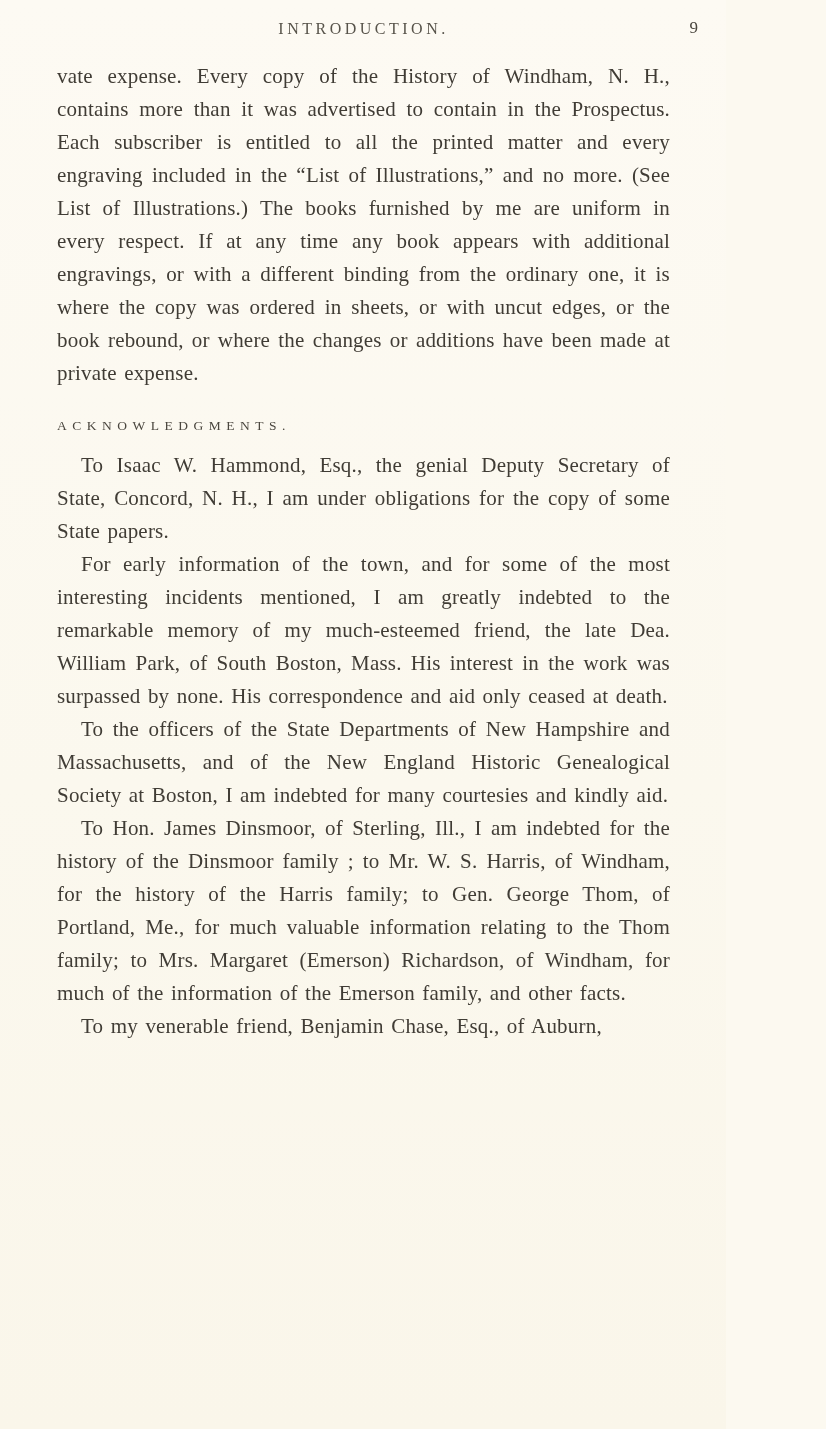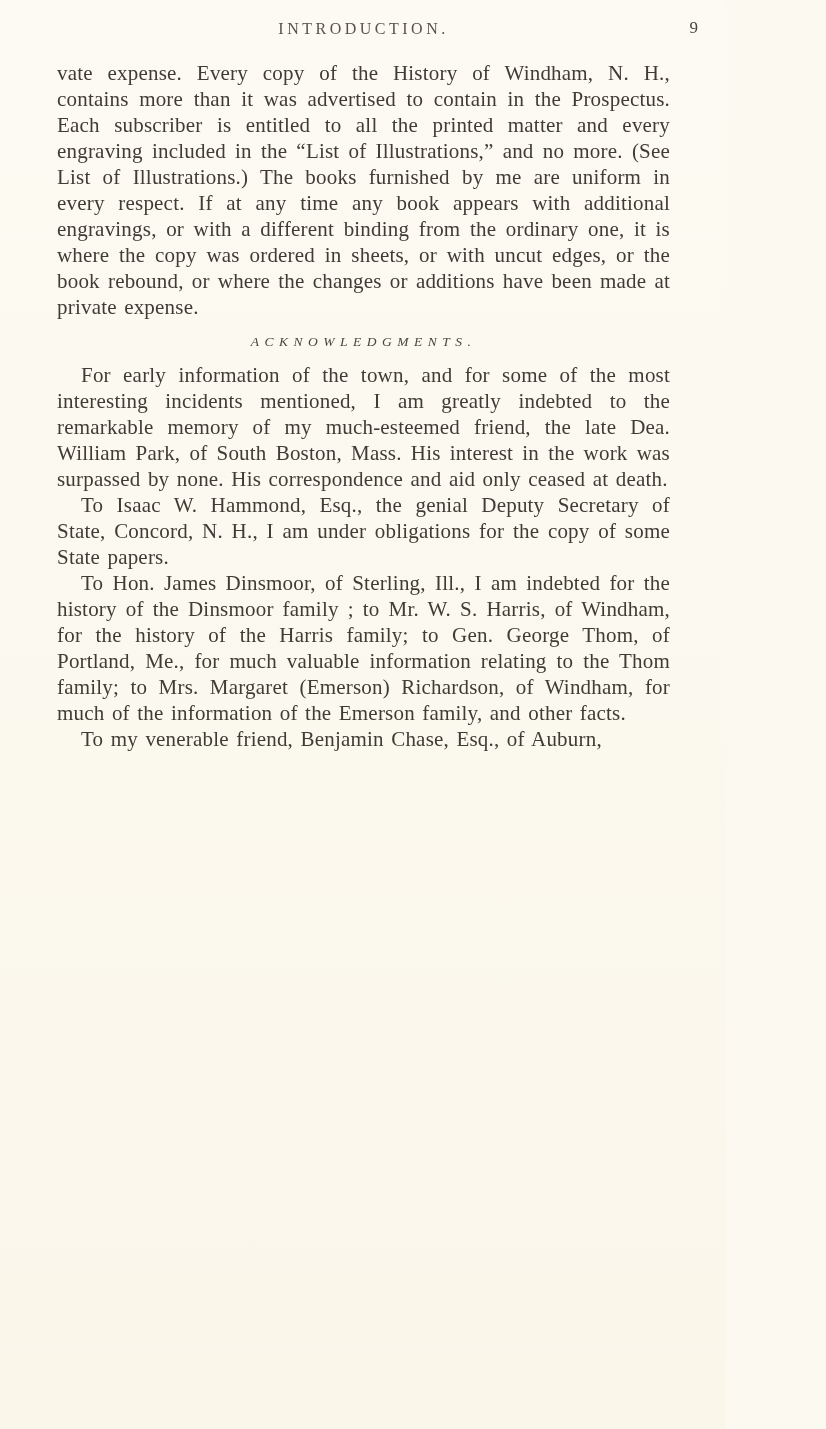--- a/index.html
+++ b/index.html
@@ -36,65 +36,65 @@
   }
   .page-number {
     position: absolute;
     right: -28px;
     top: 2px;
     font-size: 17px;
     color: #4a463e;
   }
   .page-body {
     font-size: 21px;
-    line-height: 26px;
+    line-height: 33px;
     text-align: justify;
     letter-spacing: 0.2px;
     word-spacing: 2px;
   }
   .para {
     margin: 0;
     text-indent: 24px;
   }
   .para.no-indent {
     text-indent: 0;
   }
   .section-heading {
     font-size: 13.5px;
     font-weight: normal;
     letter-spacing: 5.5px;
-    text-align: center;
+    text-align: left;
     text-indent: 0;
     color: #4a463e;
-    margin: 9px 0 7px 0;
-    font-style: italic;
+    margin: 19px 0 7px 0;
   }
 </style>
 </head>
 <body>
 
 <div class="page">
 
   <header class="page-header">
     <span class="running-title">INTRODUCTION.</span>
     <span class="page-number">9</span>
   </header>
 
   <main class="page-body">
 
     <p class="para no-indent">vate expense.  Every copy of the History of Windham, N. H., contains more than it was advertised to contain in the Prospectus. Each subscriber is entitled to all the printed matter and every engraving included in the “List of Illustrations,” and no more. (See List of Illustrations.)  The books furnished by me are uniform in every respect.  If at any time any book appears with additional engravings, or with a different binding from the ordinary one, it is where the copy was ordered in sheets, or with uncut edges, or the book rebound, or where the changes or additions have been made at private expense.</p>
 
     <h2 class="section-heading">ACKNOWLEDGMENTS.</h2>
 
 
+    <p class="para">To Isaac W. Hammond, Esq., the genial Deputy Secretary of State, Concord, N. H., I am under obligations for the copy of some State papers.</p>
+
     <p class="para">For early information of the town, and for some of the most interesting incidents mentioned, I am greatly indebted to the remarkable memory of my much-esteemed friend, the late Dea. William Park, of South Boston, Mass.  His interest in the work was surpassed by none.  His correspondence and aid only ceased at death.</p>
 
-    <p class="para">To Isaac W. Hammond, Esq., the genial Deputy Secretary of State, Concord, N. H., I am under obligations for the copy of some State papers.</p>
 
-
+    <p class="para">To the officers of the State Departments of New Hampshire and Massachusetts, and of the New England Historic Genealogical Society at Boston, I am indebted for many courtesies and kindly aid.</p>
 
     <p class="para">To Hon. James Dinsmoor, of Sterling, Ill., I am indebted for the history of the Dinsmoor family ; to Mr. W. S. Harris, of Windham, for the history of the Harris family; to Gen. George Thom, of Portland, Me., for much valuable information relating to the Thom family; to Mrs. Margaret (Emerson) Richardson, of Windham, for much of the information of the Emerson family, and other facts.</p>
 
 
     <p class="para">To my venerable friend, Benjamin Chase, Esq., of Auburn,</p>
 
   </main>
 
 </div>
 

